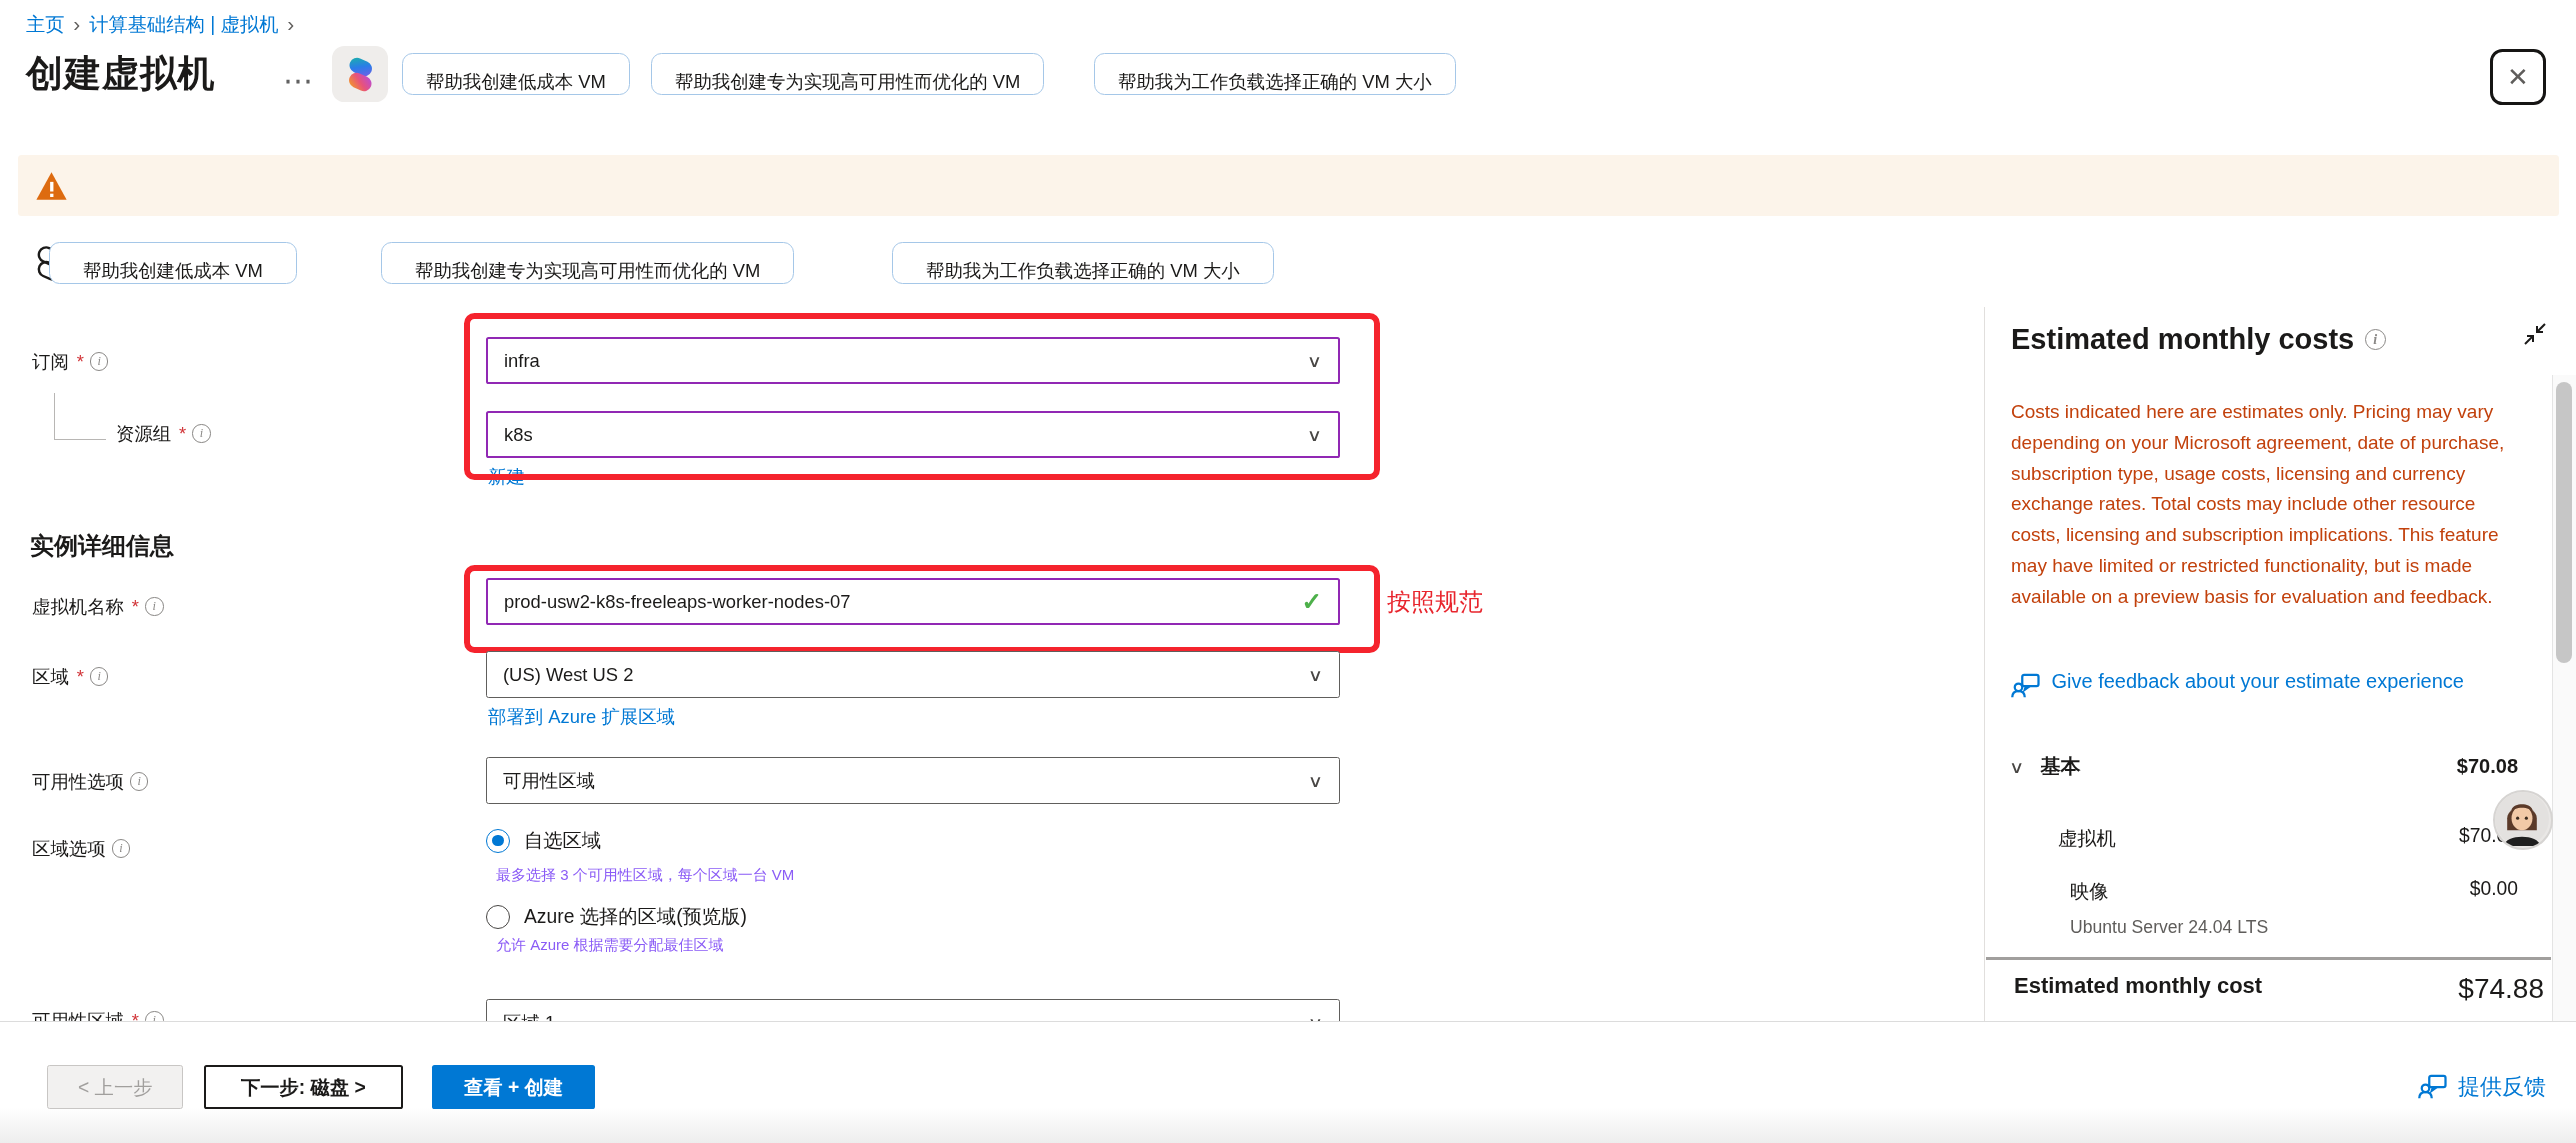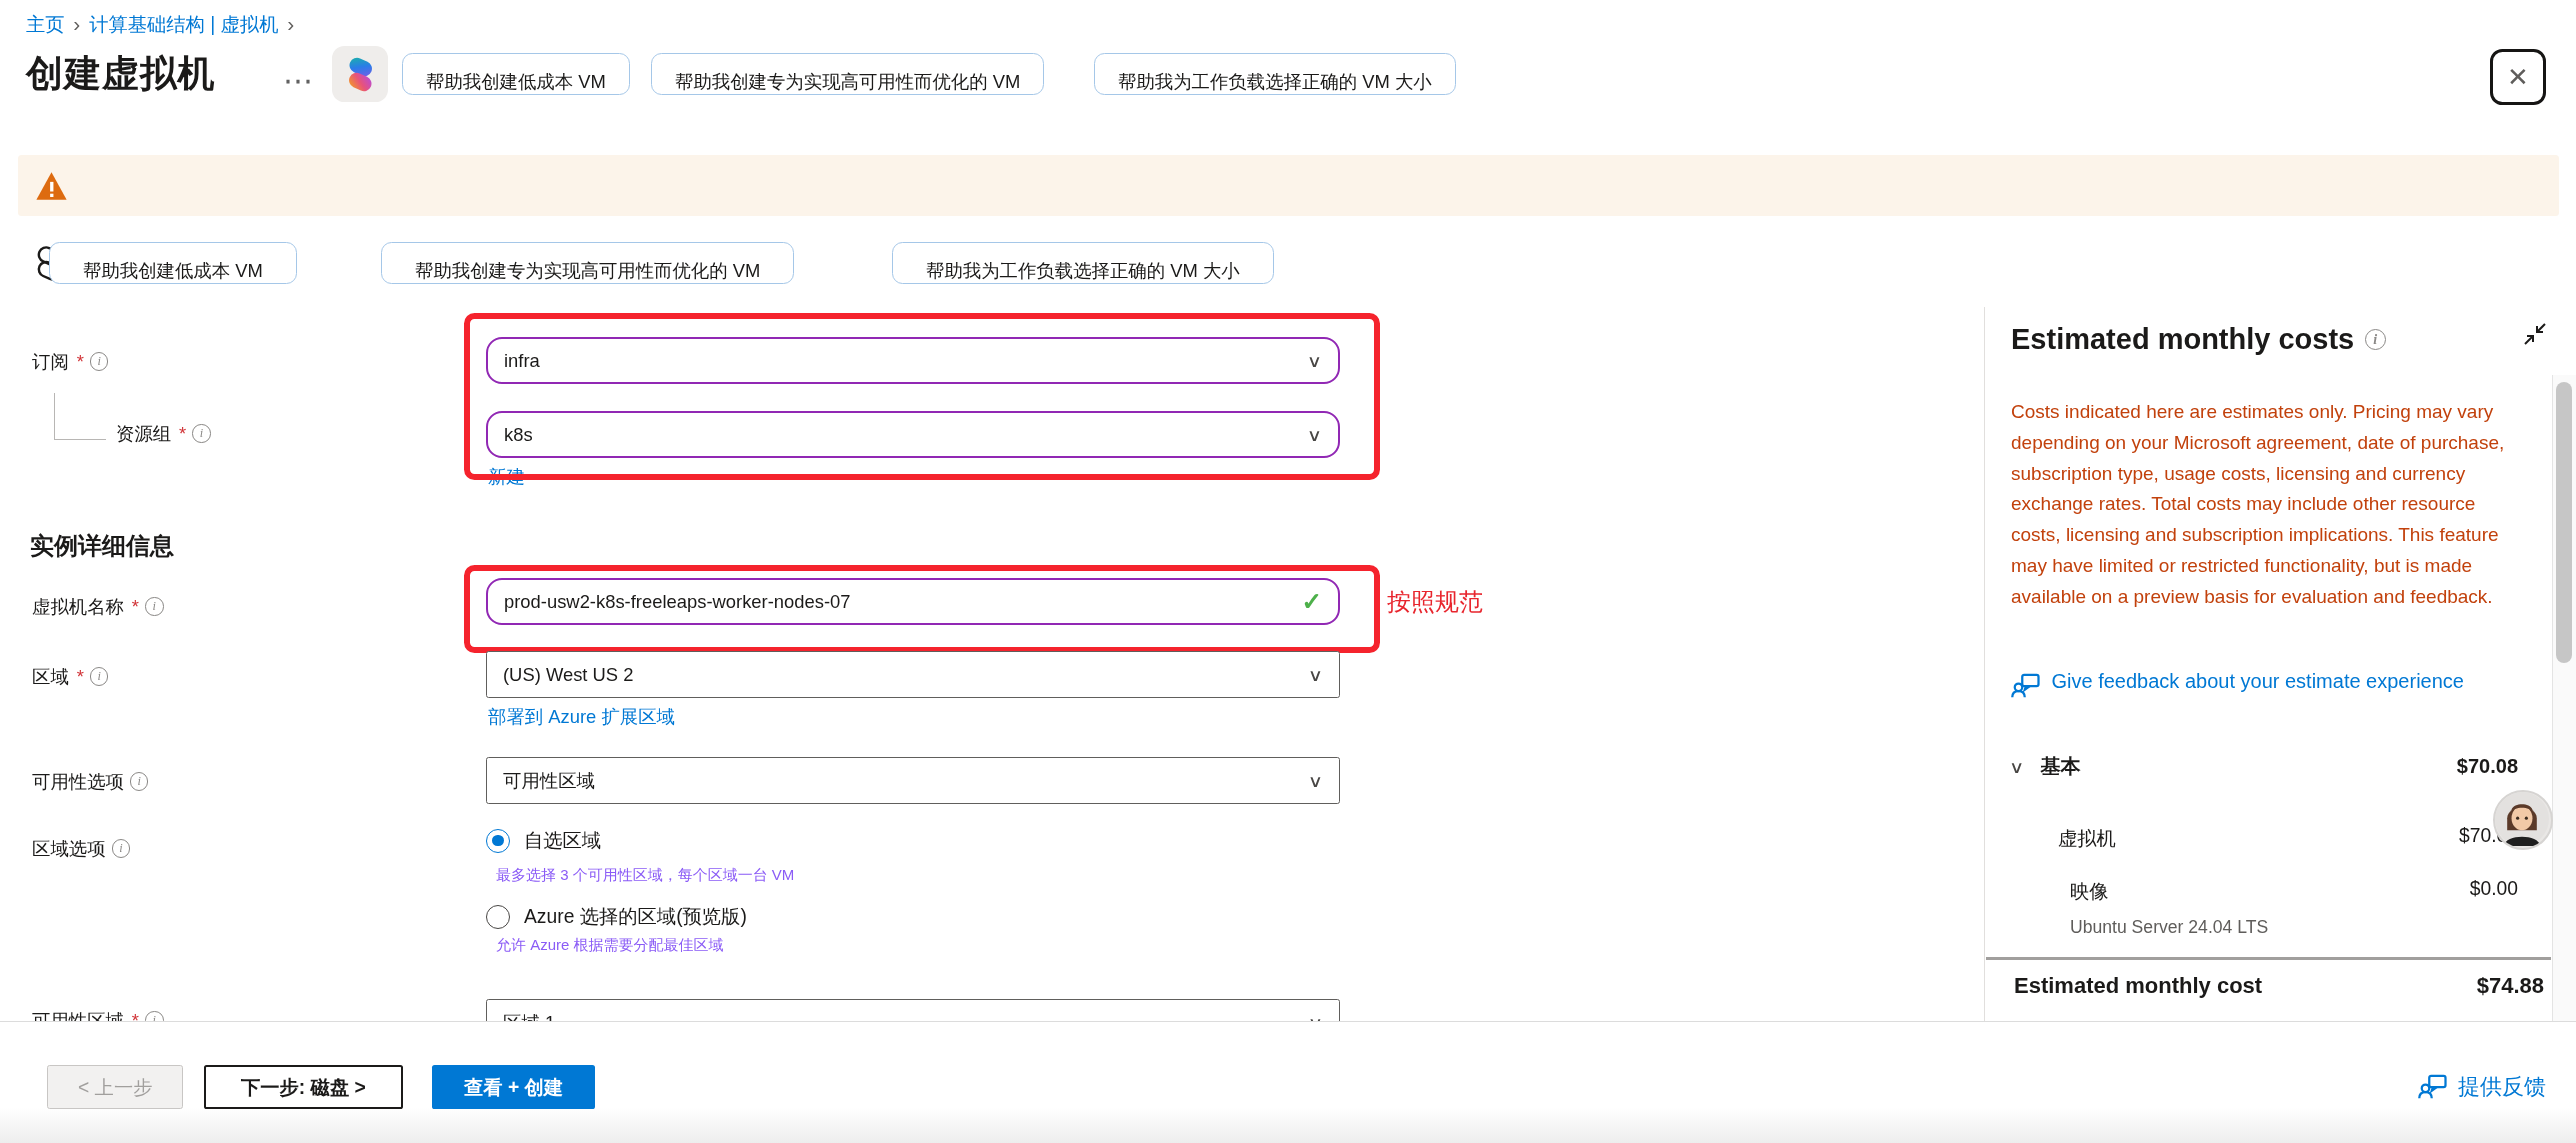--- a/index.html
+++ b/index.html
@@ -39,21 +39,21 @@
 
   
   .suggest-icon{position:absolute;left:30px;top:244px;}
   .pill.wide{padding:0 33px;}
 
   
   .lbl{position:absolute;font-size:18.4px;display:flex;align-items:center;gap:6.1px;white-space:nowrap;}
   .req::after{content:"*";color:#d13438;margin-left:1.8px;}
   .info-icon{width:18.4px;height:18.4px;border:1.8px solid #8a8886;border-radius:50%;display:inline-flex;align-items:center;justify-content:center;color:#8a8886;font-size:12.3px;font-family:"Liberation Serif",serif;font-style:italic;cursor:pointer;box-sizing:border-box;}
   .field{position:absolute;left:486px;width:854px;height:47px;background:#fff;border:1.8px solid #605e5c;border-radius:2.6px;display:flex;align-items:center;padding:0 16px;font-size:18.4px;box-sizing:border-box;cursor:pointer;}
-  .field.purple{border-color:var(--field-purple);border-width:2.6px;border-radius:16px;}
+  .field.purple{border-color:var(--field-purple);border-width:2.6px;}
   .field .chev{margin-left:auto;color:#484644;font-size:21px;transform:scaleY(.8);}
   .field .check{margin-left:auto;color:var(--success-green);font-size:24.6px;font-weight:700;}
   .connector{position:absolute;left:54px;top:393px;width:51px;height:46px;border-left:1.8px solid #b8b6b4;border-bottom:1.8px solid #b8b6b4;}
   .link{color:var(--accent);font-size:18.4px;cursor:pointer;position:absolute;}
   .section-h{position:absolute;left:30px;font-size:24px;font-weight:700;}
   .hl-rect{position:absolute;border:6.1px solid var(--highlight-red);border-radius:10.5px;pointer-events:none;}
   .annotation{position:absolute;color:var(--annotation-red);font-size:24px;white-space:nowrap;}
 
   .radio-row{position:absolute;left:486px;display:flex;align-items:center;gap:14px;cursor:pointer;}
   .radio{width:24px;height:24px;border-radius:50%;box-sizing:border-box;background:#fff;flex:0 0 auto;}
@@ -271,21 +271,21 @@
   <div class="cost-amt" style="left:2369px;top:825px;width:149px">$70.08</div>
 
   <div class="cost-row" style="left:2070px;top:878px">
     <span style="font-size:19.3px">映像</span>
   </div>
   <div class="cost-amt" style="left:2369px;top:878px;width:149px">$0.00</div>
   <div style="position:absolute;left:2070px;top:917px;font-size:17.6px;color:var(--muted)">Ubuntu Server 24.04 LTS</div>
 
   <div class="panel-divider"></div>
   <div style="position:absolute;left:2014px;top:973px;font-size:22px;font-weight:700">Estimated monthly cost</div>
-  <div class="cost-amt" style="left:2395px;top:973px;width:149px;font-size:22px;font-weight:700">$74.88</div>
+  <div class="cost-amt" style="left:2395px;top:973px;width:149px;font-size:28px;font-weight:400">$74.88</div>
 
   <div class="scroll-track"></div>
   <div class="scroll-thumb"></div>
 
   <div class="avatar">
     <svg width="54" height="54" viewBox="0 0 62 62">
       <circle cx="31" cy="31" r="31" fill="#e3e1df"></circle>
       <path d="M14 30 C14 14 48 14 48 30 L48 44 L14 44 Z" fill="#5b3a29"></path>
       <ellipse cx="31" cy="30" rx="12" ry="14" fill="#f2c9a7"></ellipse>
       <path d="M19 24 C21 16 41 16 43 24 L43 20 C40 12 22 12 19 20 Z" fill="#5b3a29"></path>

